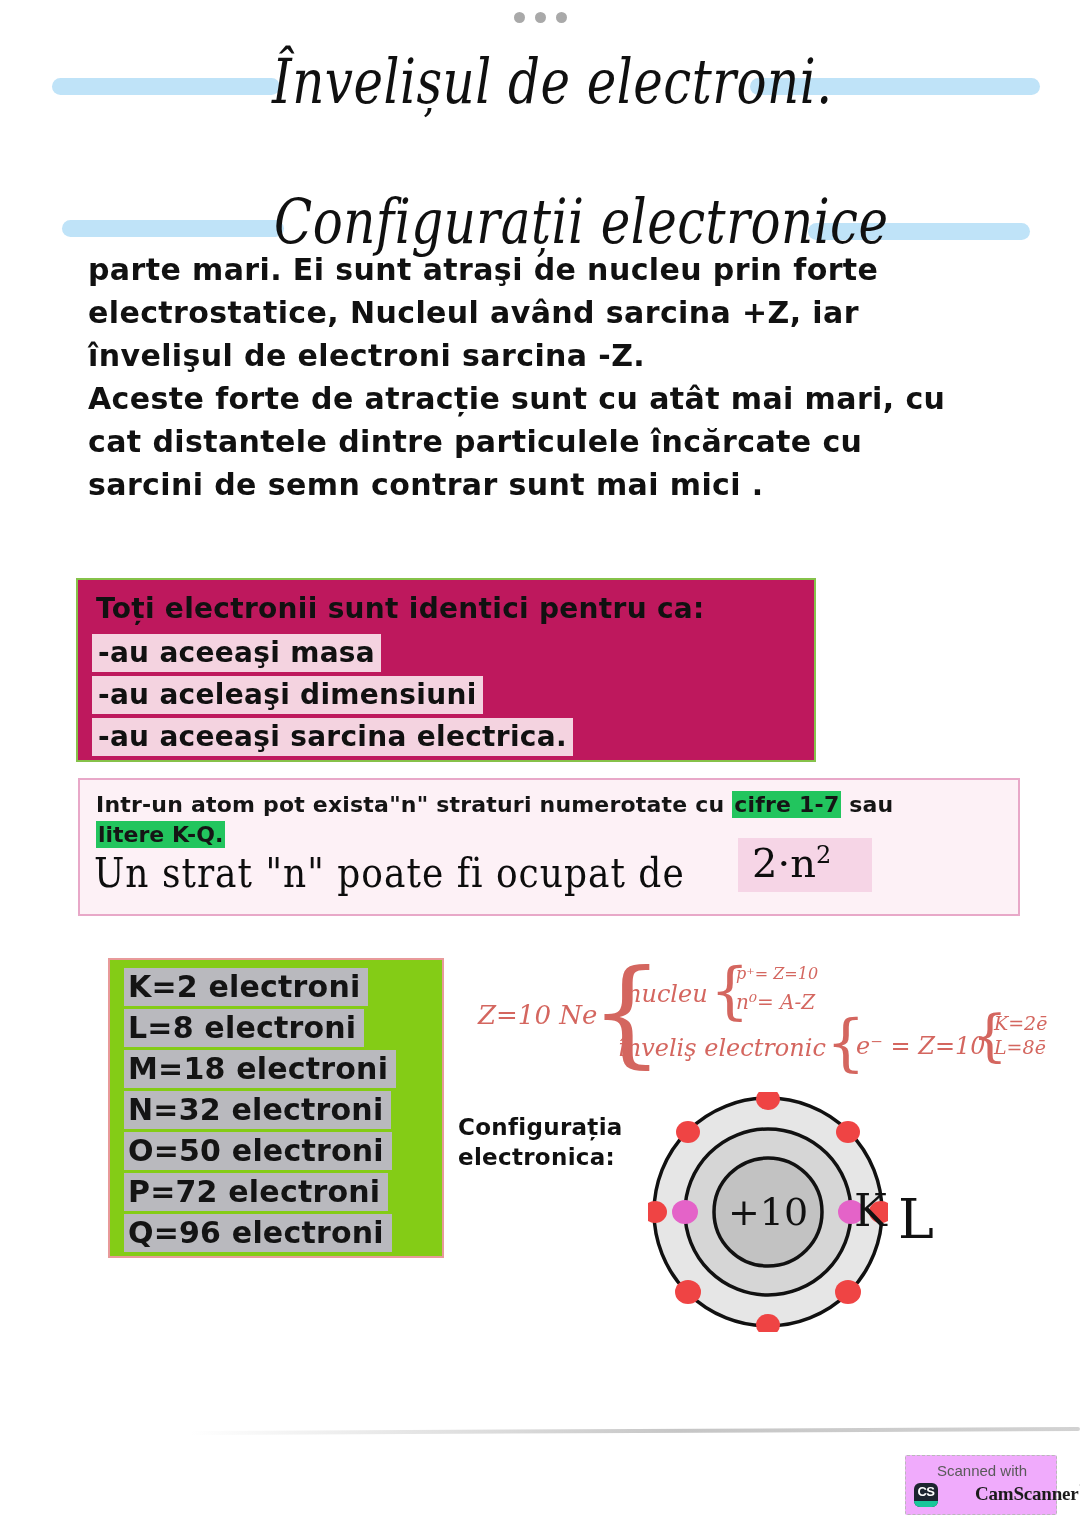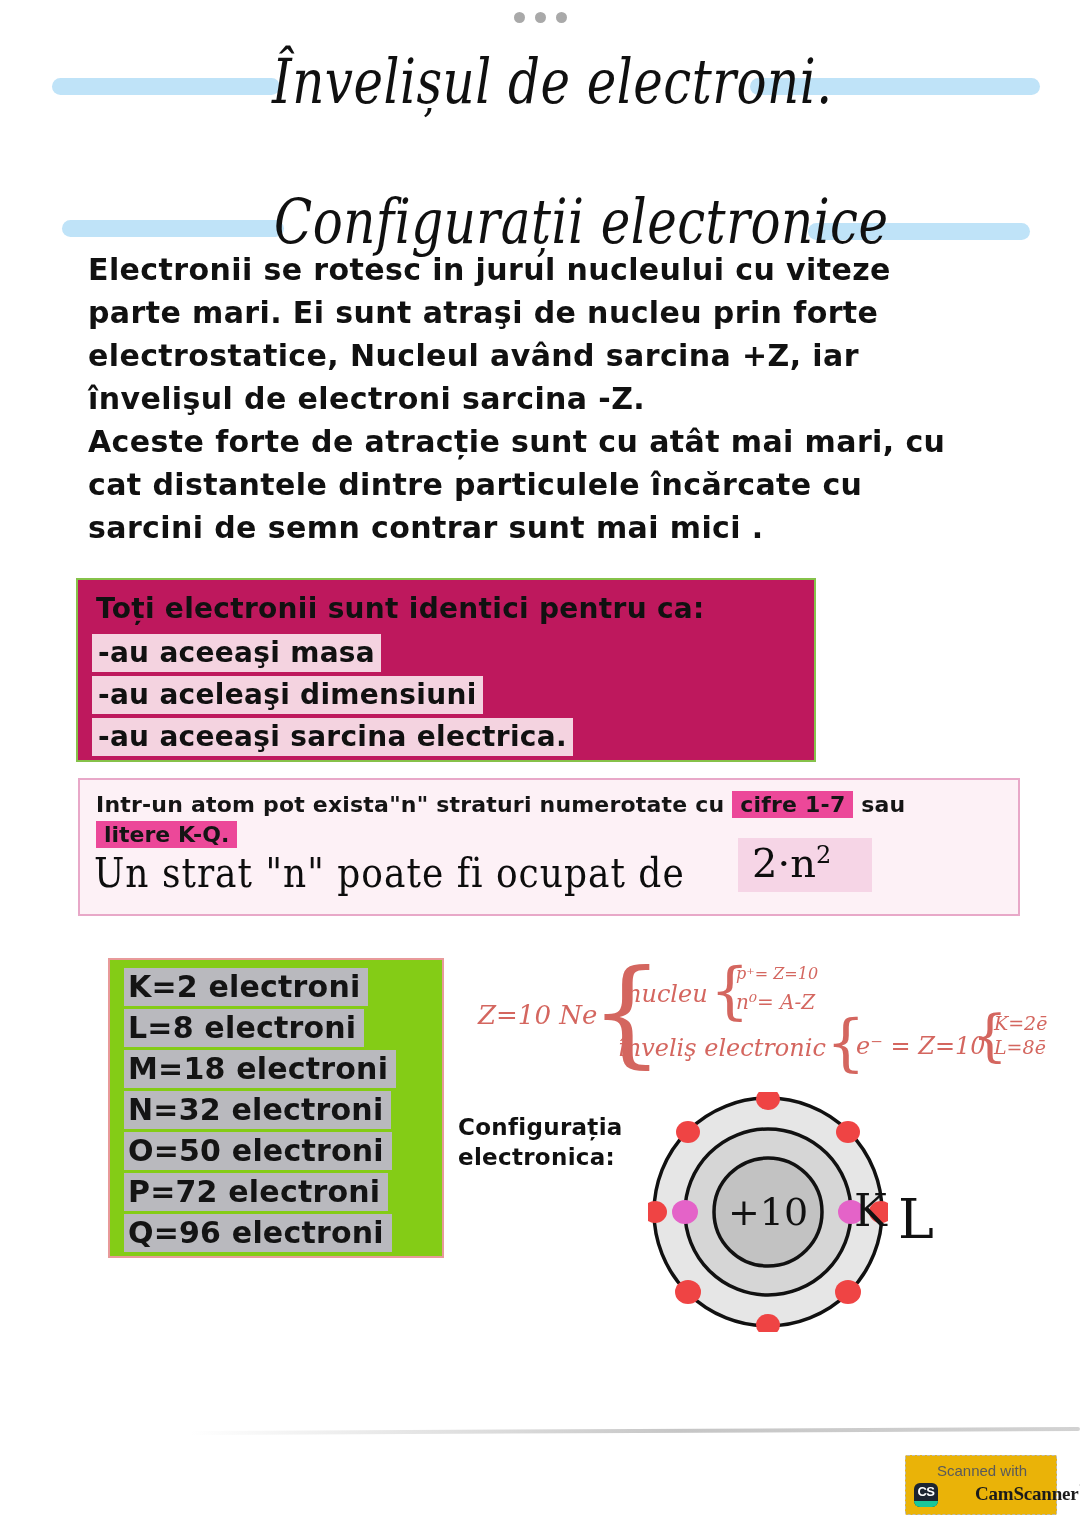--- a/index.html
+++ b/index.html
@@ -147,21 +147,21 @@
   }
   .pink-line2 {
     position: absolute;
     left: 16px;
     top: 42px;
     font-size: 22px;
     font-weight: 600;
     color: #151515;
     white-space: nowrap;
   }
-  .mint { background: #ec4899; padding: 1px 8px; }
+  .mint { background: #22c55e; padding: 1px 2px; }
   .hand2 {
     position: absolute;
     left: 14px;
     top: 70px;
     font-family: "DejaVu Serif", serif;
     font-size: 36px;
     font-weight: 400;
     color: #0d0d0d;
     white-space: nowrap;
     letter-spacing: 1px;
@@ -271,21 +271,21 @@
 
   
   .cam {
     position: absolute;
     left: 905px;
     top: 1455px;
     width: 152px;
     height: 60px;
     box-sizing: border-box;
     border: 1px dashed #b9b9b9;
-    background: #eab308;
+    background: #f0abfc;
     border-radius: 2px;
   }
   .cam-top {
     position: absolute;
     left: 0; top: 6px;
     width: 152px;
     text-align: center;
     font-family: "Liberation Sans", sans-serif;
     font-size: 15px;
     color: #5a5a5a;
@@ -352,21 +352,20 @@
     <div class="title-text" id="t1">Învelișul de electroni.</div>
   </div>
   <div class="title-row">
     <div class="hl-bar" id="t2-left"></div>
     <div class="hl-bar" id="t2-right"></div>
     <div class="title-text" id="t2">Configurații electronice</div>
   </div>
 </div>
 
 <div class="para">
-  <div>Electronii se rotesc in jurul nucleului cu viteze</div>
   <div>parte mari. Ei sunt atraşi de nucleu prin forte</div>
   <div>electrostatice, Nucleul având sarcina +Z, iar</div>
   <div>învelişul de electroni sarcina -Z.</div>
   <div>Aceste forte de atracție sunt cu atât mai mari, cu</div>
   <div>cat distantele dintre particulele încărcate cu</div>
   <div>sarcini de semn contrar sunt mai mici .</div>
 </div>
 
 <div class="green-box">
   <div class="green-title">Toți electronii sunt identici pentru ca:</div>

